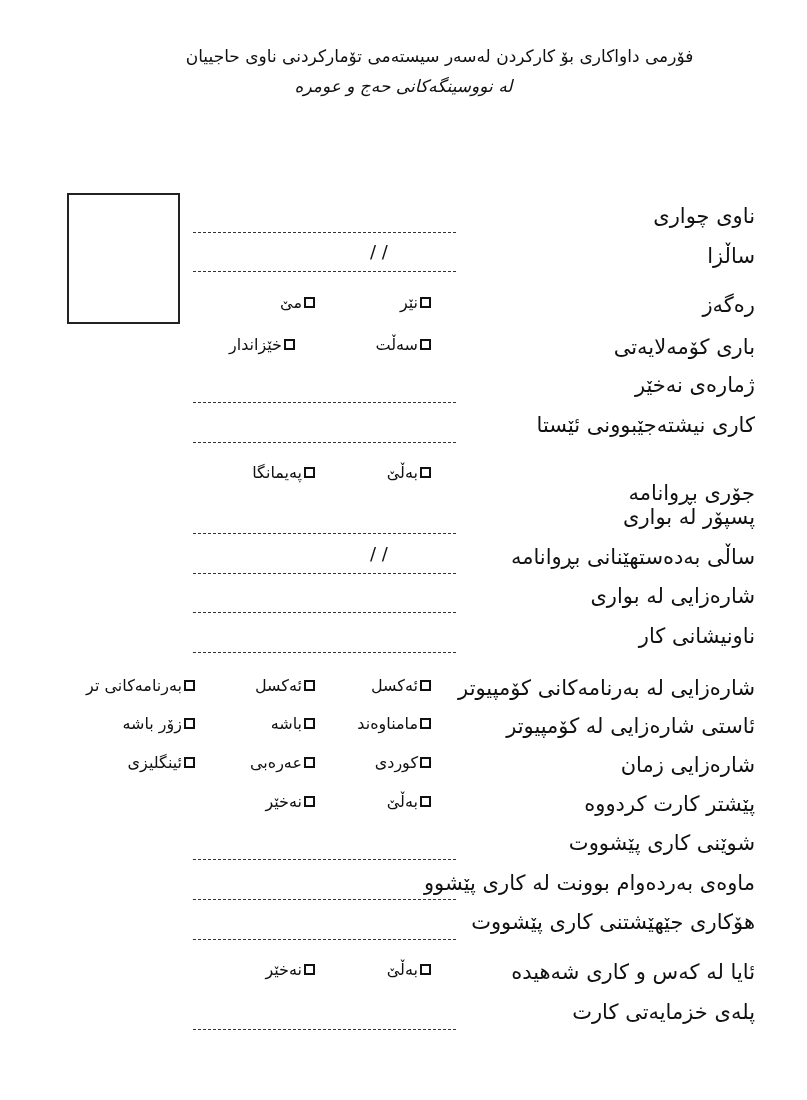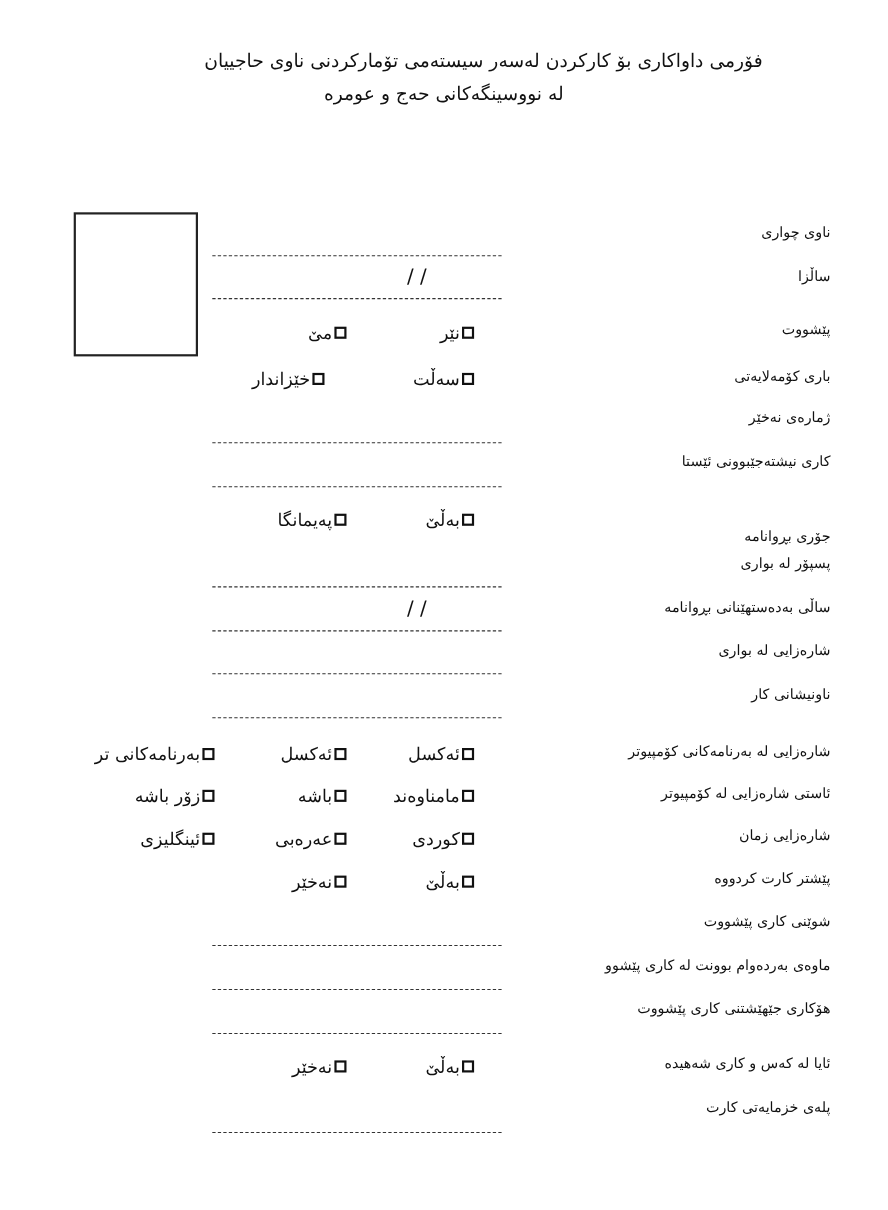--- a/index.html
+++ b/index.html
@@ -1,41 +1,41 @@
 <!DOCTYPE html>
 <html><head>
 <meta charset="utf-8">
 <style>
   html, body { margin:0; padding:0; background:#ffffff; }
   body { width:807px; height:1100px; position:relative; overflow:hidden;
          font-family:"DejaVu Sans", sans-serif; color:#111; }
   .title { position:absolute; left:0; width:807px; text-align:center; direction:rtl;
            font-size:17px; }
   #t1 { top:46px;margin-left:36px; }
-  #t2 { top:76px; }
+  #t2 { top:76px;font-style:italic; }
   .photo { position:absolute; left:67px; top:193px; width:113px; height:131px;
            border:2px solid #222; box-sizing:border-box; }
-  .label { position:absolute; right:52px; direction:rtl; font-size:13px; white-space:nowrap; }
+  .label { position:absolute; right:52px; direction:rtl; font-size:21px; white-space:nowrap; }
   .dash { position:absolute; left:193px; width:263px; height:0;
           border-top:1.5px dashed #333; }
   .slashes { position:absolute; font-size:18px; letter-spacing:0; }
   .opt { position:absolute; direction:rtl; font-size:16px; white-space:nowrap; display:flex; align-items:center; }
   .cb { display:inline-block; width:11px; height:11px; border:2.5px solid #111; box-sizing:border-box; margin-left:2px; }
 </style>
 </head>
 <body>
 
 <div id="t1" class="title">فۆرمی داواکاری بۆ کارکردن لەسەر سیستەمی تۆمارکردنی ناوی حاجییان</div>
 <div id="t2" class="title">لە نووسینگەکانی حەج و عومرە</div>
 
 <div class="photo"></div>
 
 <div class="label" style="top:204px">ناوی چواری</div>
 <div class="label" style="top:244px">ساڵزا</div>
-<div class="label" style="top:293px">پێشووت</div>
+<div class="label" style="top:293px">رەگەز</div>
 <div class="label" style="top:335px">باری کۆمەلایەتی</div>
 <div class="label" style="top:373px">ژمارەی نەخێر</div>
 <div class="label" style="top:413px">کاری نیشتەجێبوونی ئێستا</div>
 <div class="label" style="top:481px">جۆری بڕوانامە</div>
 <div class="label" style="top:505px">پسپۆر لە بواری</div>
 <div class="label" style="top:545px">ساڵی بەدەستهێنانی بڕوانامە</div>
 <div class="label" style="top:584px">شارەزایی لە بواری</div>
 <div class="label" style="top:624px">ناونیشانی کار</div>
 <div class="label" style="top:676px">شارەزایی لە بەرنامەکانی کۆمپیوتر</div>
 <div class="label" style="top:714px">ئاستی شارەزایی لە کۆمپیوتر</div>

